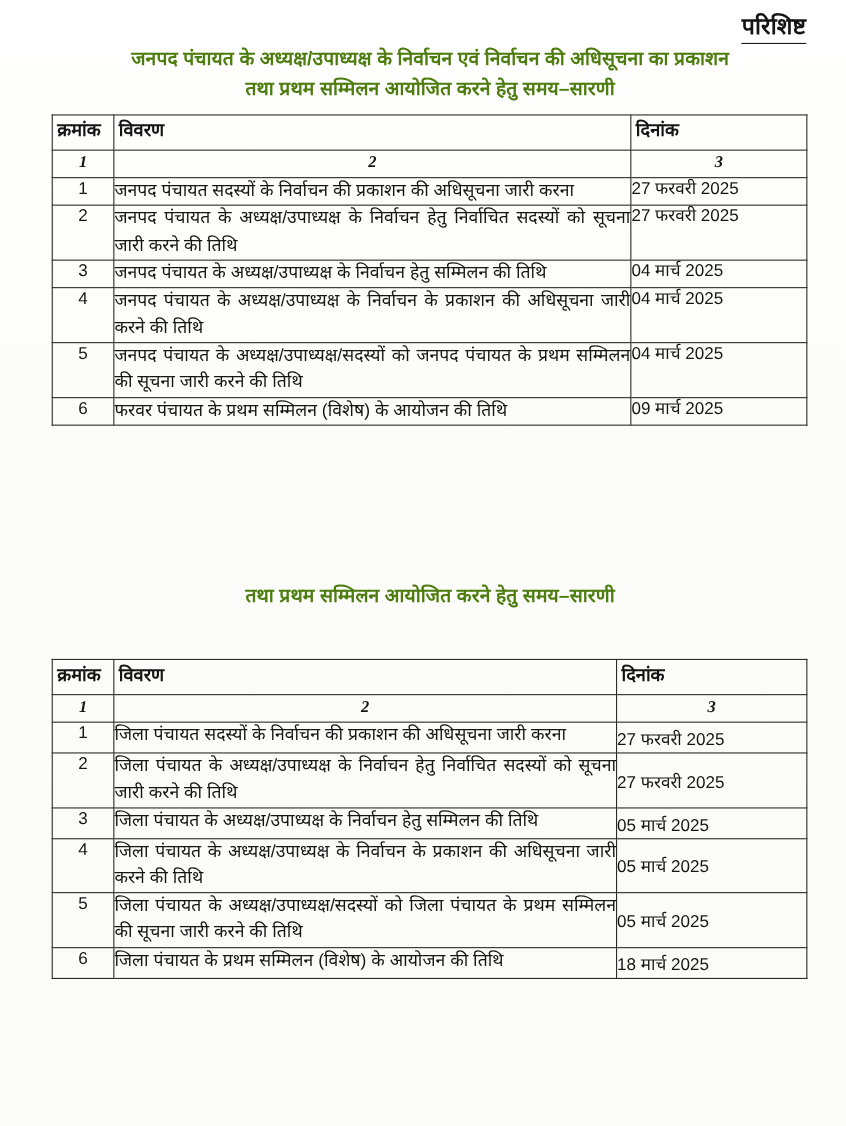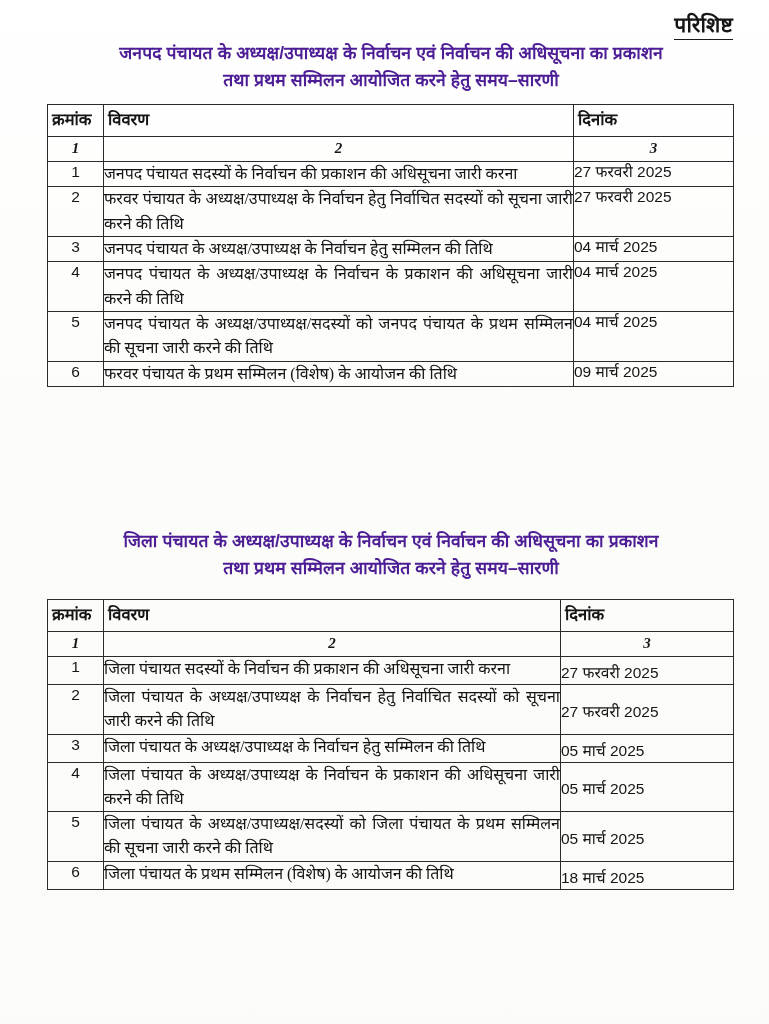--- a/index.html
+++ b/index.html
@@ -51,21 +51,21 @@
     line-height: 1.25;
     margin-left: 28px;
   }
 
   
   .section-heading {
     text-align: center;
     font-size: 17.5px;
     font-weight: 700;
     line-height: 1.55;
-    color: #4c1d95;
+    color: #4d7c0f;
     letter-spacing: 0.1px;
   }
   .section-heading .line1 {
     display: block;
     padding: 0 14px;
   }
   .section-heading .line2 {
     display: block;
   }
 
@@ -137,21 +137,20 @@
     padding: 9px 4px 8px;
     line-height: 1.3;
   }
   .cell-desc {
     font-size: 16px;
     line-height: 1.52;
     padding: 7px 9px 8px 11px;
     text-align: justify;
     text-justify: inter-word;
     hyphens: none;
-    font-family: Liberation Serif, serif;
   }
   .cell-desc.justify-all {
     text-align-last: left;
   }
   .cell-date {
     text-align: left;
     font-size: 15.5px;
     line-height: 1.35;
     padding: 9px 5px 8px;
     white-space: nowrap;
@@ -215,21 +214,21 @@
       </tr>
     </thead>
     <tbody>
       <tr>
         <td class="cell-sno">1</td>
         <td class="cell-desc">जनपद पंचायत सदस्यों के निर्वाचन की प्रकाशन की अधिसूचना जारी करना</td>
         <td class="cell-date">27 फरवरी 2025</td>
       </tr>
       <tr>
         <td class="cell-sno">2</td>
-        <td class="cell-desc">फरवर पंचायत के अध्यक्ष/उपाध्यक्ष के निर्वाचन हेतु निर्वाचित सदस्यों को सूचना जारी करने की तिथि</td>
+        <td class="cell-desc">जनपद पंचायत के अध्यक्ष/उपाध्यक्ष के निर्वाचन हेतु निर्वाचित सदस्यों को सूचना जारी करने की तिथि</td>
         <td class="cell-date">27 फरवरी 2025</td>
       </tr>
       <tr>
         <td class="cell-sno">3</td>
         <td class="cell-desc">जनपद पंचायत के अध्यक्ष/उपाध्यक्ष के निर्वाचन हेतु सम्मिलन की तिथि</td>
         <td class="cell-date">04 मार्च 2025</td>
       </tr>
       <tr>
         <td class="cell-sno">4</td>
         <td class="cell-desc">जनपद पंचायत के अध्यक्ष/उपाध्यक्ष के निर्वाचन के प्रकाशन की अधिसूचना जारी करने की तिथि</td>
@@ -242,21 +241,20 @@
       </tr>
       <tr>
         <td class="cell-sno">6</td>
         <td class="cell-desc">फरवर पंचायत के प्रथम सम्मिलन (विशेष) के आयोजन की तिथि</td>
         <td class="cell-date">09 मार्च 2025</td>
       </tr>
     </tbody>
   </table>
 
   <div class="section-heading" id="heading-2">
-    <span class="line1">जिला पंचायत के अध्यक्ष/उपाध्यक्ष के निर्वाचन एवं निर्वाचन की अधिसूचना का प्रकाशन</span>
     <span class="line2">तथा प्रथम सम्मिलन आयोजित करने हेतु समय–सारणी</span>
   </div>
 
   <table class="schedule-table" id="table-2">
     <colgroup>
       <col class="col-sno">
       <col class="col-desc">
       <col class="col-date">
     </colgroup>
     <thead>

